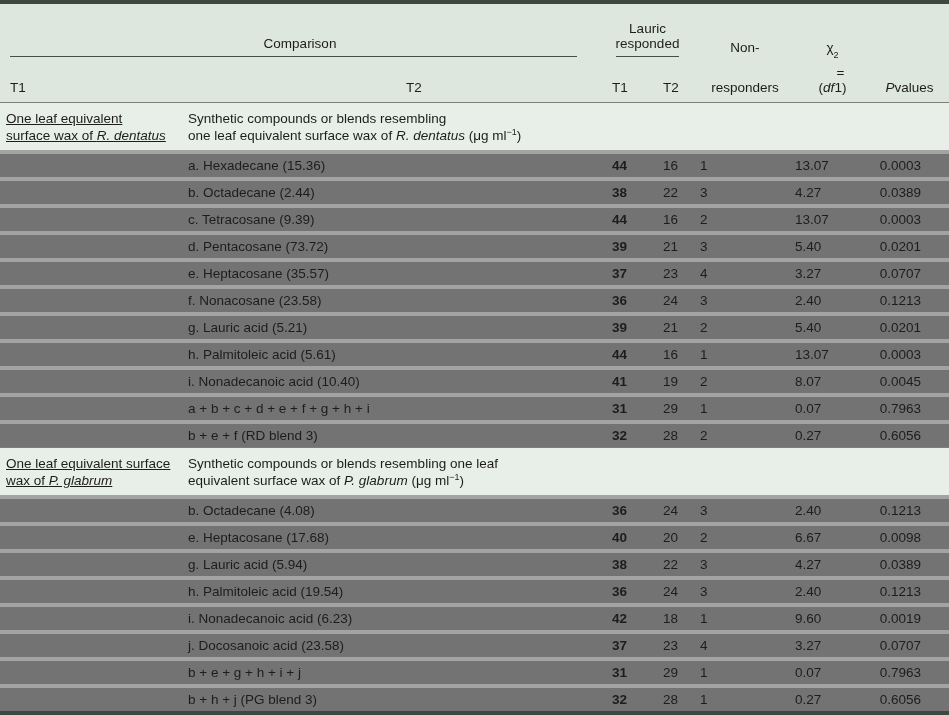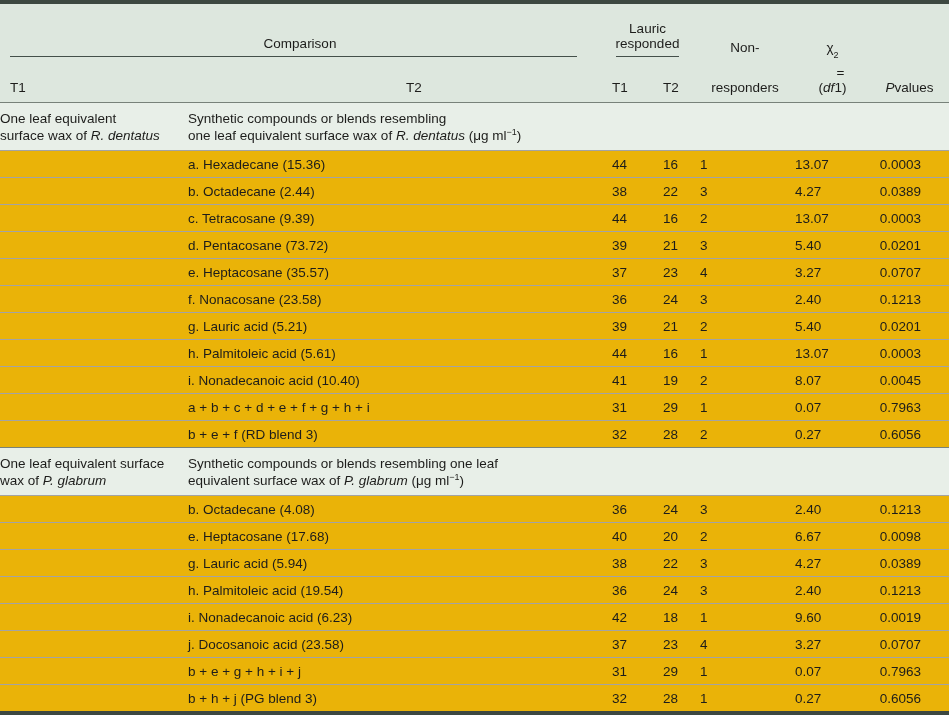--- a/index.html
+++ b/index.html
@@ -77,26 +77,26 @@
     box-sizing: border-box;
     height: 48px;
     border-top: 1px solid #78827a;
     background: #e8efe8;
     padding-top: 7px;
     line-height: 17px;
   }
   .row {
     box-sizing: border-box;
     height: 27px;
-    border-top: 1px solid #a3a3a3;
-    background: #eab308;
+    border-top: 4px solid #a3a3a3;
+    background: #737373;
     align-items: center;
   }
-  .c1 { padding-left: 0; }
-  .c3 { padding-left: 12px; }
+  .c1 { padding-left: 6px; text-decoration: underline; }
+  .c3 { padding-left: 12px; font-weight: bold; }
   .c4 { padding-left: 13px; }
   .c5 { padding-left: 5px; }
   .c6 { padding-right: 17px; }
   .c7 { text-align: right; padding-right: 28px; }
 </style>
 </head>
 <body>
 
 <div class="page">
   <div class="topbar"></div>

